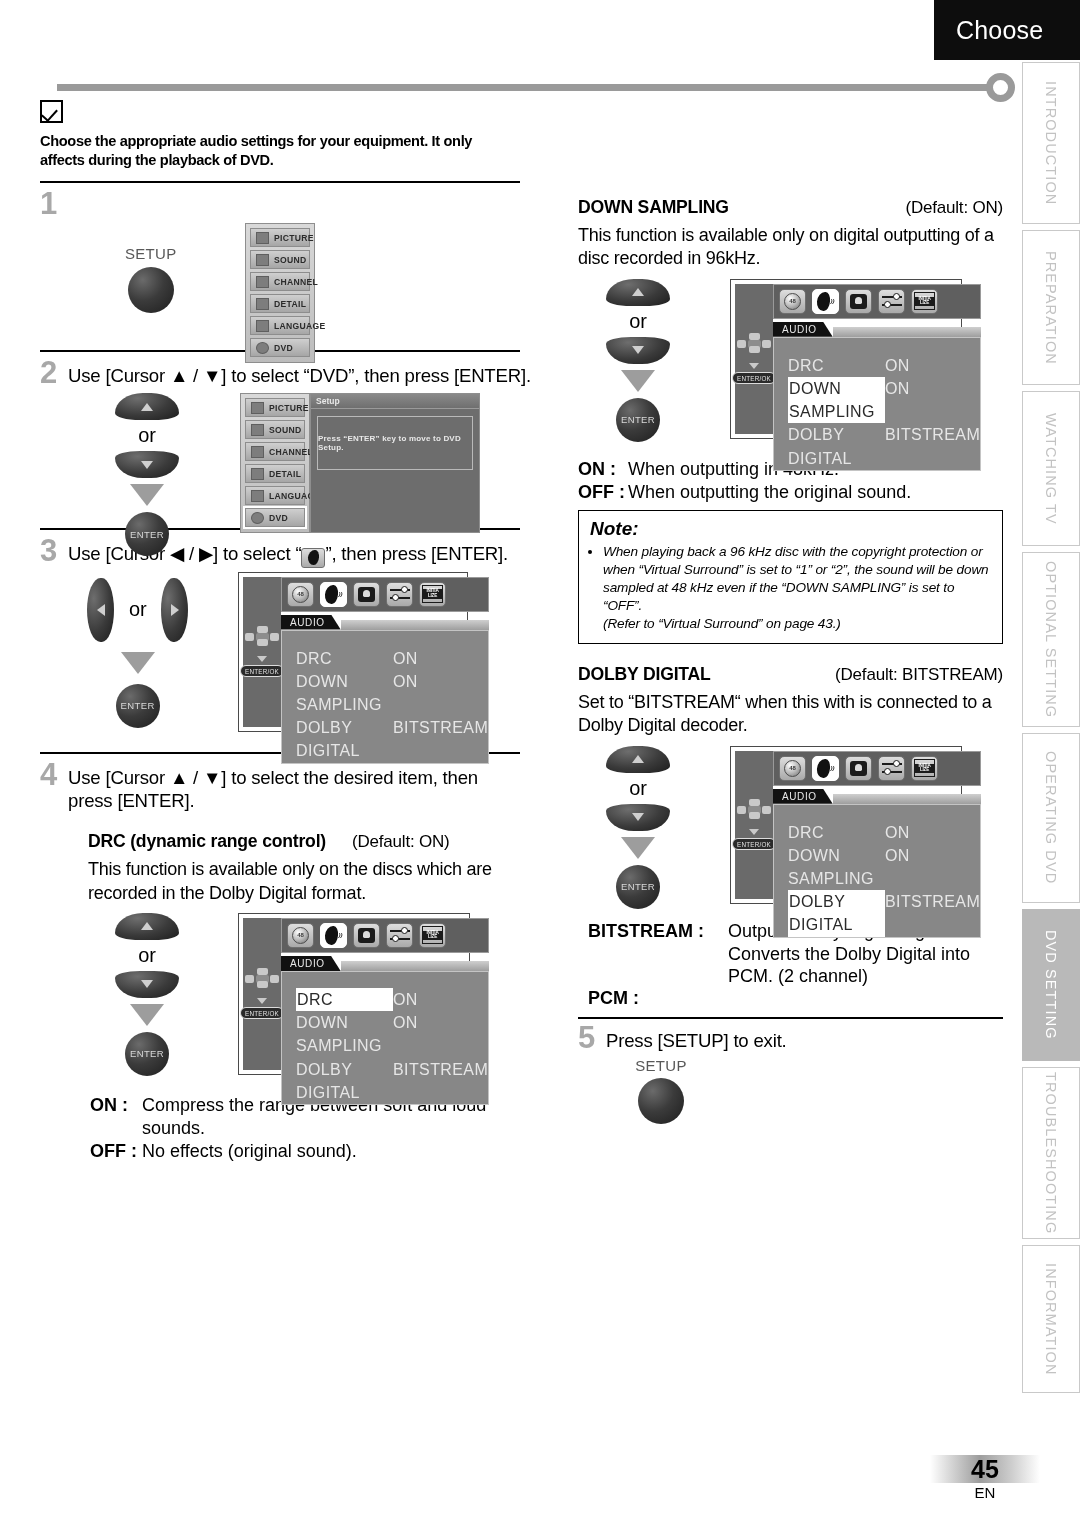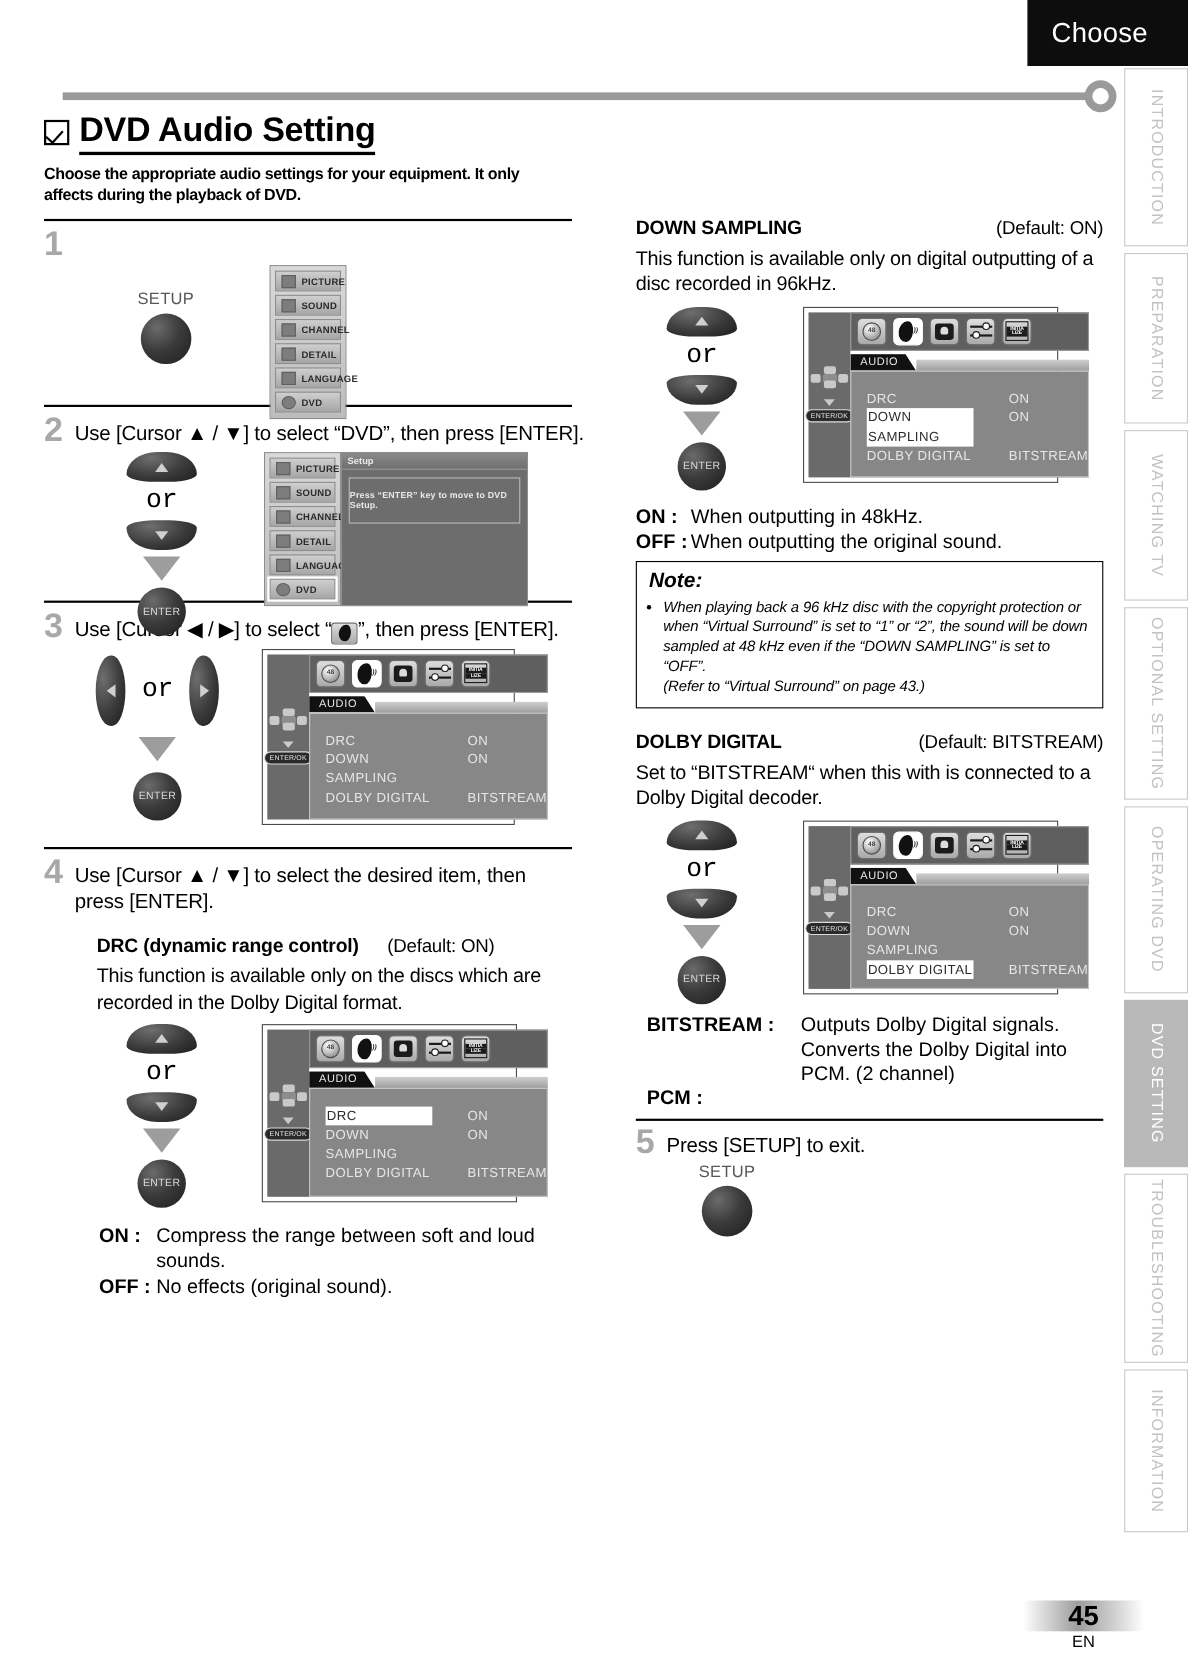--- a/index.html
+++ b/index.html
@@ -107,21 +107,21 @@
   }
   .tri{ width:0;height:0; }
   .tri.u{ border-left:6px solid transparent;border-right:6px solid transparent;border-bottom:8px solid #cfcfcf; }
   .tri.d{ border-left:6px solid transparent;border-right:6px solid transparent;border-top:8px solid #cfcfcf; }
   .tri.l{ border-top:6px solid transparent;border-bottom:6px solid transparent;border-right:8px solid #cfcfcf; }
   .tri.r{ border-top:6px solid transparent;border-bottom:6px solid transparent;border-left:8px solid #cfcfcf; }
   .bigtri{
     width:0;height:0;border-left:17px solid transparent;border-right:17px solid transparent;
     border-top:22px solid #9d9d9d;
   }
-  .or{ font-size:24px; letter-spacing:-.2px;font-family:Liberation Mono, monospace; }
+  .or{ font-size:20px; letter-spacing:-.2px; }
 
   
   .tvmenu{
     background:linear-gradient(#d9d9d9,#bcbcbc);
     border:1px solid #8e8e8e;
     padding:4px 4px 5px 4px;
     text-align:right;
   }
   .tvitem{
     height:19px; margin-bottom:3px;
@@ -133,21 +133,21 @@
   .tvitem .gi{ width:13px;height:12px;background:#7d7d7d;border:1px solid #5f5f5f;flex:none; }
   .tvitem.sel{ outline:2px solid #fff; }
   .tvpanel{
     background:#6d6d6d; border:1px solid #8e8e8e; color:#e8e8e8;
   }
   .tvpanel .tp-title{
     background:linear-gradient(#8a8a8a,#6f6f6f); font-size:8.5px; padding:2px 5px; font-weight:bold;
     border-bottom:1px solid #9a9a9a;
   }
   .tvpanel .tp-box{
-    margin:7px 6px; border:1px solid #b9b9b9; height:42px;
+    margin:7px 6px; border:1px solid #b9b9b9; height:54px;
     display:flex;align-items:center;justify-content:center;
     font-size:8px; font-weight:bold; letter-spacing:.2px;
   }
 
   
   .osd{
     background:#ffffff; border:1.5px solid #4a4a4a;
     padding:4px; display:flex;
   }
   .osd-left{
@@ -220,21 +220,21 @@
     background:#111; color:#e9e9e9; font-size:10px; letter-spacing:.6px;
     padding:1px 9px 1px 9px; height:15px; line-height:13px;
     clip-path:polygon(0 0,84% 0,100% 100%,0 100%); padding-right:16px;
   }
   .audio-tab-fill{ flex:1; height:10px; background:linear-gradient(#cfcfcf,#9e9e9e); }
 
   .osd-body{
     background:#878787; border:1px solid #c4c4c4; flex:1;
     padding:16px 0 0 14px; margin-top:0;
   }
-  .osd-row{ display:flex; font-size:12px; color:#e6e6e6; letter-spacing:.4px; line-height:1.45;gap:32px; }
+  .osd-row{ display:flex; font-size:16px; color:#e6e6e6; letter-spacing:.4px; line-height:1.45; }
   .osd-row .k{ width:97px; }
   .osd-row .k.hl{ background:#fff; color:#2a2a2a; width:97px; padding-left:1px; }
 
   
   .notebox{
     border:1.6px solid #000; padding:7px 11px 10px 11px; margin-top:6px;
   }
   .notebox .nt{ font-size:19px; font-weight:bold; font-style:italic; }
   .notebox ul{ margin:3px 0 0 0; padding-left:13px; }
   .notebox li{
@@ -294,21 +294,20 @@
     </div>
   <div class="tab" style="top:1183px;height:148px;">
       <span>INFORMATION</span>
     </div>
 </div>
 
 <div class="col-left">
 
   <div class="title-row">
     <div class="chk"></div>
-    <h1 class="title">DVD Audio Setting</h1>
   </div>
   <div class="subtitle">Choose the appropriate audio settings for your equipment. It only affects during the playback of DVD.</div>
   <hr class="hr-thick">
 
   <div class="step">
     <div class="stepnum">1</div>
   </div>
 
   <div class="illus" style="height:125px; margin-top:6px;">
     <div style="position:absolute;left:85px;top:22px;">

